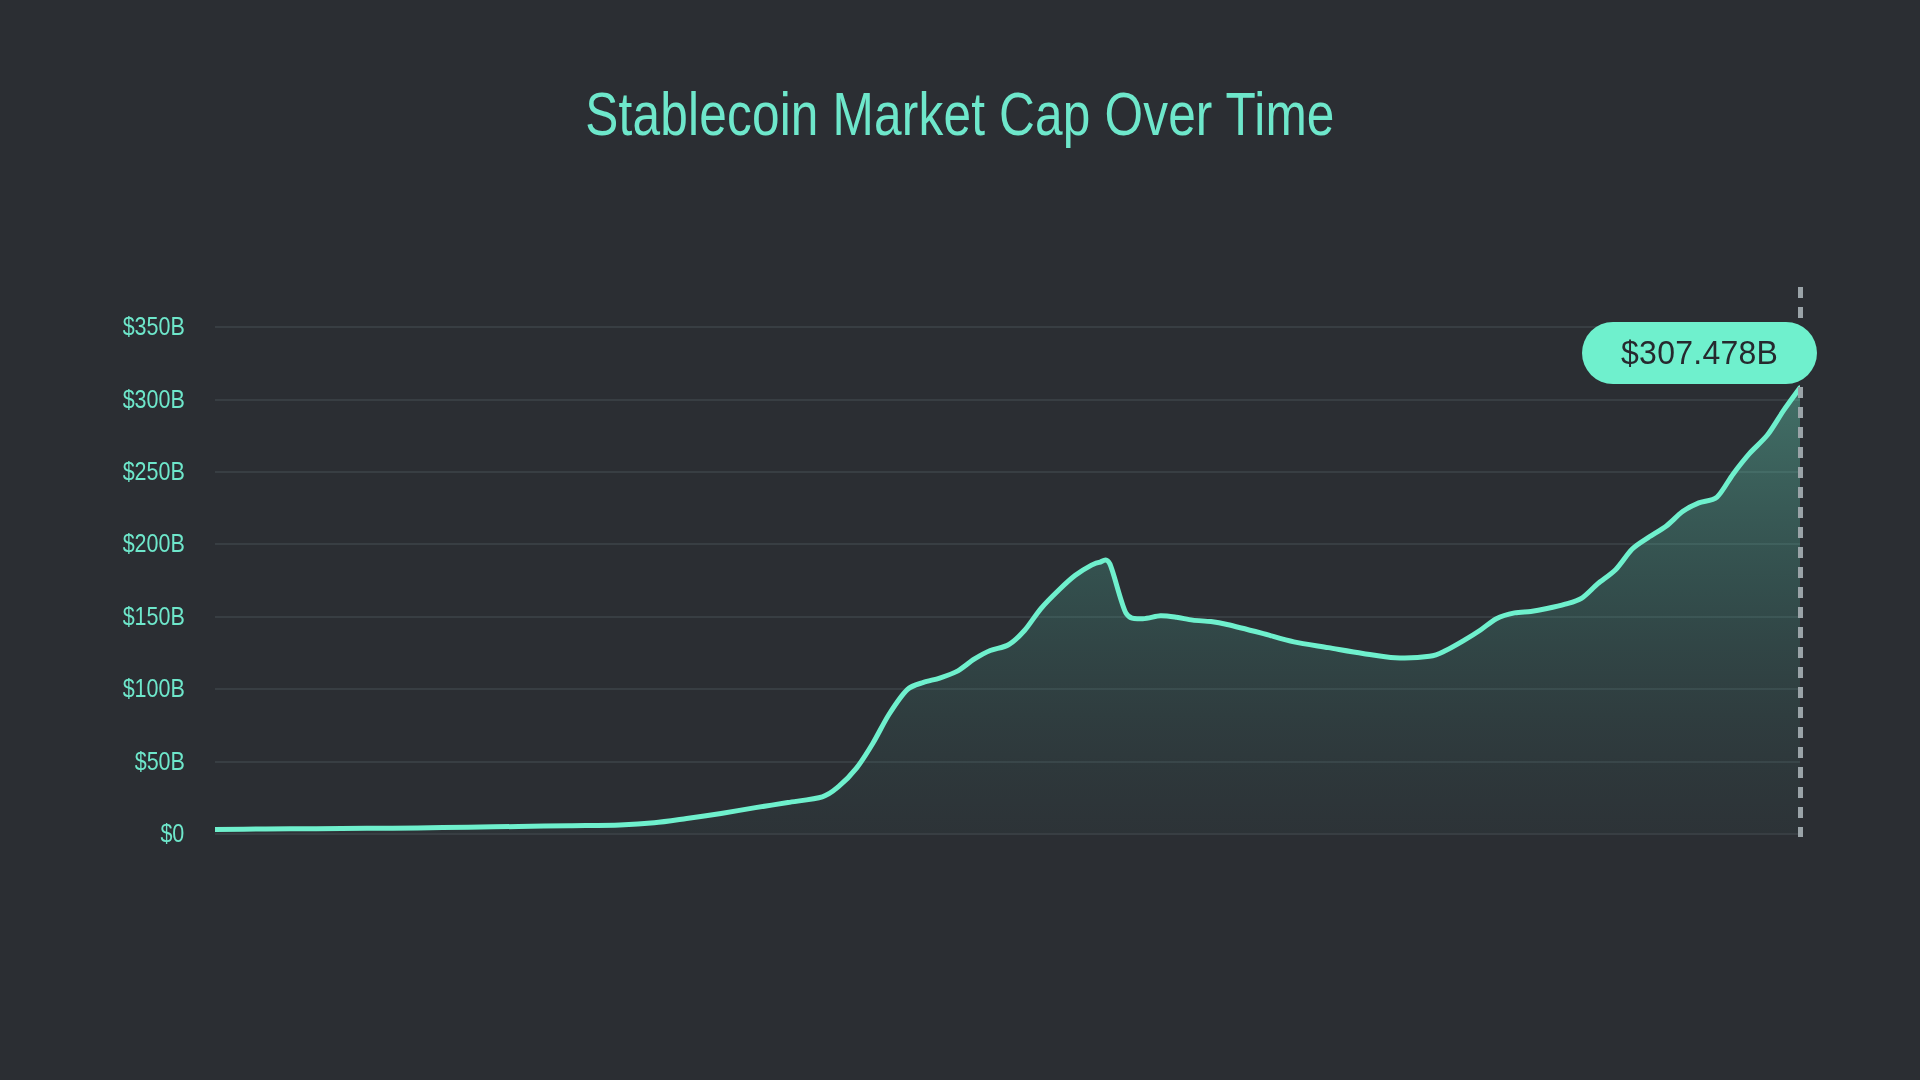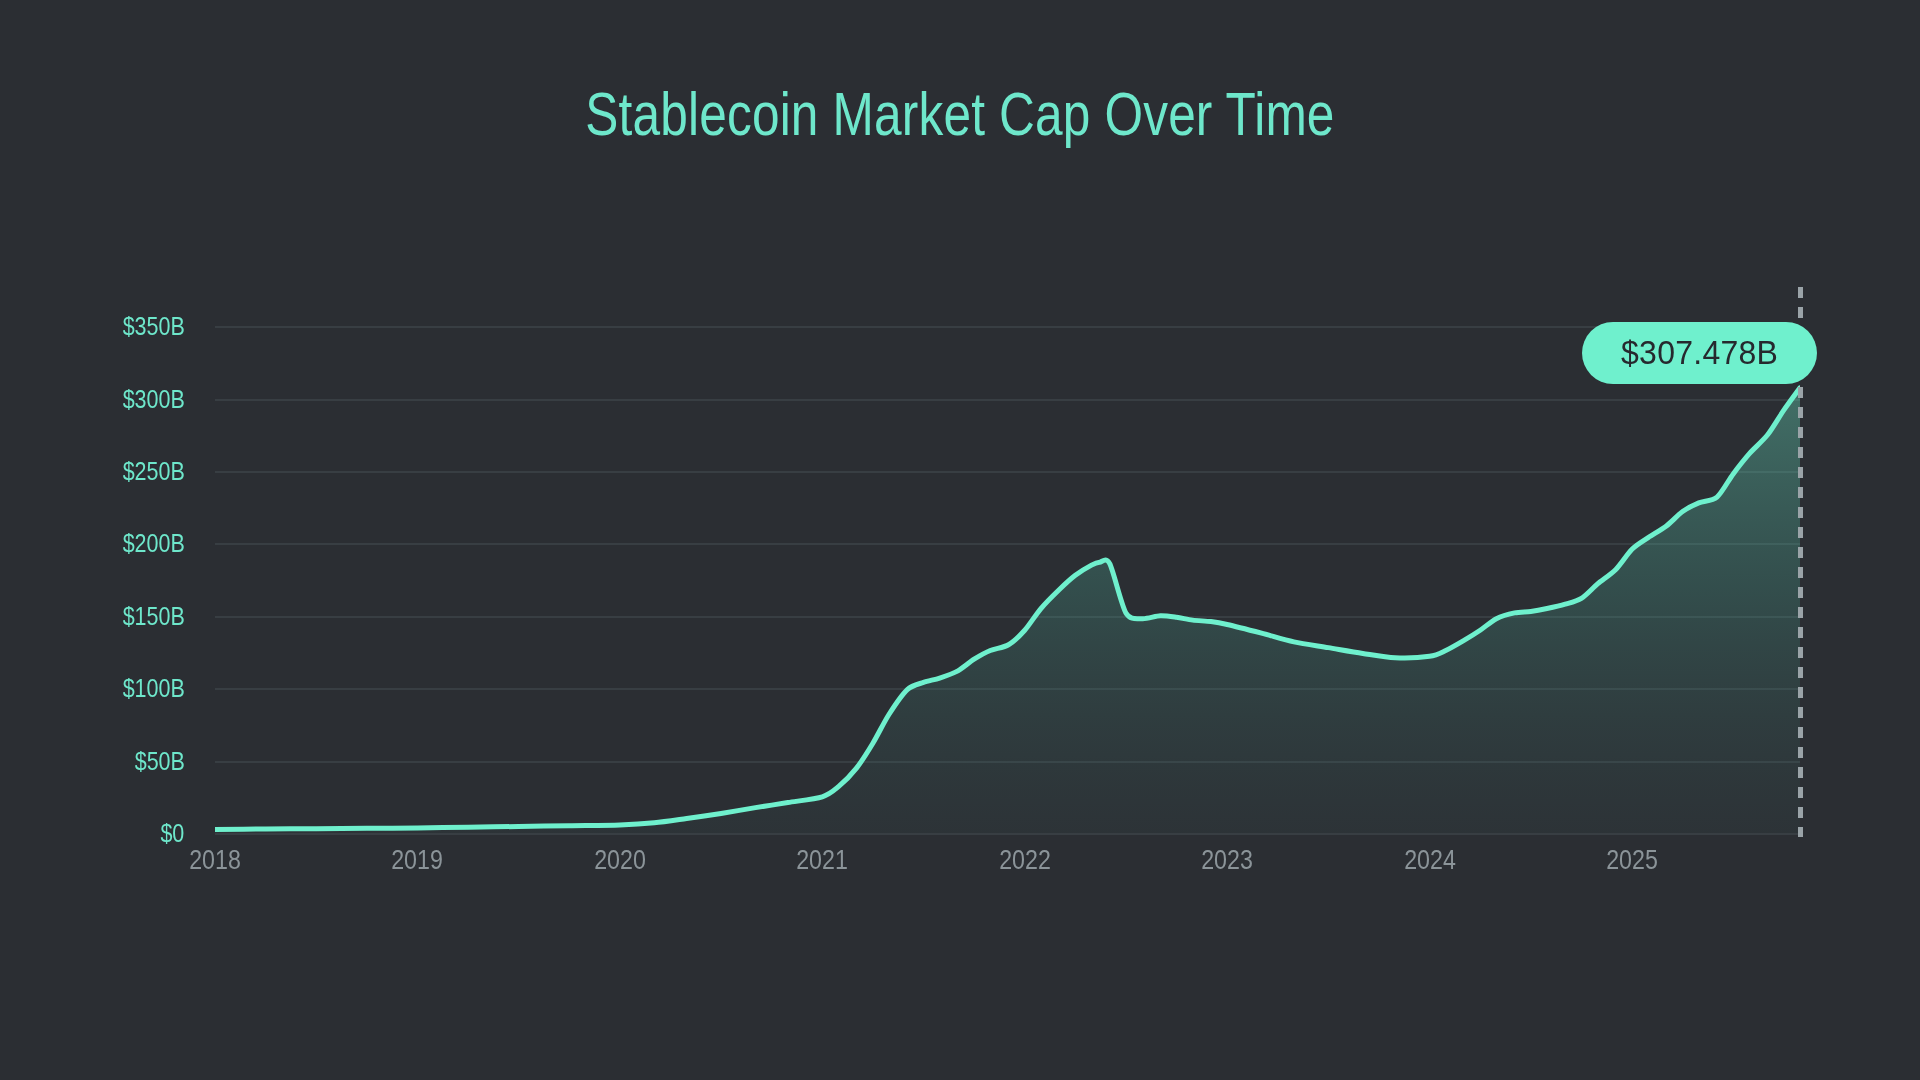--- a/index.html
+++ b/index.html
@@ -127,30 +127,20 @@
           <stop offset="0%" stop-color="#6ff0cd" stop-opacity="0.34"></stop>
           <stop offset="45%" stop-color="#4fbfa6" stop-opacity="0.22"></stop>
           <stop offset="100%" stop-color="#3a5f5c" stop-opacity="0.10"></stop>
         </linearGradient>
       </defs>
       <path id="series-fill" fill="url(#areaFill)" stroke="none" d="M0.00,539.38C7.17,539.32 36.27,539.05 50.61,538.95C64.95,538.84 86.87,538.74 101.21,538.66C115.55,538.57 137.48,538.47 151.82,538.37C166.16,538.26 188.09,538.10 202.43,537.93C216.77,537.77 238.69,537.41 253.03,537.21C267.37,537.00 289.30,536.69 303.64,536.48C317.98,536.28 339.91,535.97 354.25,535.76C368.59,535.55 392.81,535.45 404.85,535.04C416.90,534.63 429.80,533.79 439.27,532.86C448.73,531.94 462.19,529.85 471.65,528.52C481.12,527.19 496.32,524.99 506.07,523.45C515.82,521.91 531.02,519.20 540.48,517.66C549.94,516.12 563.40,514.13 572.87,512.59C582.33,511.05 600.11,509.06 607.28,506.80C614.45,504.54 618.60,500.77 623.47,496.66C628.35,492.56 636.82,483.99 641.69,477.84C646.57,471.69 653.30,460.81 657.89,453.22C662.47,445.63 669.21,431.85 674.08,424.26C678.96,416.67 687.42,404.16 692.30,399.65C697.17,395.14 703.90,394.05 708.49,392.41C713.08,390.77 719.81,389.71 724.69,388.06C729.56,386.42 738.03,383.49 742.91,380.82C747.78,378.16 754.51,372.11 759.10,369.24C763.69,366.37 770.42,362.60 775.29,360.55C780.17,358.50 788.64,357.63 793.51,354.76C798.39,351.89 805.12,345.41 809.71,340.28C814.29,335.15 821.03,324.30 825.90,318.56C830.78,312.82 839.24,304.45 844.12,299.74C848.99,295.02 855.72,288.74 860.31,285.26C864.90,281.77 873.07,276.97 876.51,275.12C879.95,273.27 882.02,272.43 884.60,272.22C887.19,272.02 891.00,266.49 894.73,273.67C898.45,280.85 906.33,315.11 910.92,322.90C915.51,330.70 922.24,328.29 927.11,328.70C931.99,329.11 940.46,326.01 945.33,325.80C950.21,325.59 956.94,326.63 961.53,327.25C966.11,327.86 972.85,329.53 977.72,330.14C982.60,330.76 991.06,330.98 995.94,331.59C1000.81,332.21 1004.96,332.85 1012.13,334.49C1019.30,336.13 1037.08,340.71 1046.55,343.18C1056.01,345.64 1069.47,349.81 1078.93,351.86C1088.40,353.92 1103.60,356.01 1113.35,357.66C1123.10,359.30 1138.30,362.01 1147.76,363.45C1157.22,364.88 1170.68,367.38 1180.15,367.79C1189.61,368.20 1207.39,367.37 1214.56,366.34C1221.73,365.32 1225.88,362.81 1230.75,360.55C1235.63,358.30 1244.10,353.29 1248.97,350.42C1253.85,347.54 1260.58,343.36 1265.17,340.28C1269.75,337.20 1276.49,331.16 1281.36,328.70C1286.24,326.23 1294.70,323.93 1299.58,322.90C1304.45,321.88 1311.18,322.07 1315.77,321.46C1320.36,320.84 1327.09,319.59 1331.97,318.56C1336.84,317.53 1345.31,315.65 1350.19,314.22C1355.06,312.78 1361.79,311.30 1366.38,308.42C1370.97,305.55 1377.70,298.05 1382.57,293.94C1387.45,289.84 1395.92,284.39 1400.79,279.46C1405.67,274.54 1412.40,263.70 1416.99,259.19C1421.57,254.68 1428.30,250.89 1433.18,247.61C1438.06,244.33 1446.52,239.72 1451.40,236.02C1456.27,232.33 1463.00,224.83 1467.59,221.54C1472.18,218.26 1478.91,214.91 1483.79,212.86C1488.66,210.80 1497.13,211.17 1502.01,207.06C1506.88,202.96 1513.61,190.05 1518.20,183.90C1522.79,177.74 1529.52,169.16 1534.39,163.62C1539.27,158.09 1547.74,150.95 1552.61,144.80C1557.49,138.65 1564.22,126.85 1568.81,120.18C1573.39,113.52 1582.71,100.95 1585.00,97.77 L1585.00,543 L0.00,543 Z"></path>
       <path id="series-line" fill="none" stroke="#6ff0cd" stroke-width="5" stroke-linejoin="round" stroke-linecap="round" d="M0.00,539.38C7.17,539.32 36.27,539.05 50.61,538.95C64.95,538.84 86.87,538.74 101.21,538.66C115.55,538.57 137.48,538.47 151.82,538.37C166.16,538.26 188.09,538.10 202.43,537.93C216.77,537.77 238.69,537.41 253.03,537.21C267.37,537.00 289.30,536.69 303.64,536.48C317.98,536.28 339.91,535.97 354.25,535.76C368.59,535.55 392.81,535.45 404.85,535.04C416.90,534.63 429.80,533.79 439.27,532.86C448.73,531.94 462.19,529.85 471.65,528.52C481.12,527.19 496.32,524.99 506.07,523.45C515.82,521.91 531.02,519.20 540.48,517.66C549.94,516.12 563.40,514.13 572.87,512.59C582.33,511.05 600.11,509.06 607.28,506.80C614.45,504.54 618.60,500.77 623.47,496.66C628.35,492.56 636.82,483.99 641.69,477.84C646.57,471.69 653.30,460.81 657.89,453.22C662.47,445.63 669.21,431.85 674.08,424.26C678.96,416.67 687.42,404.16 692.30,399.65C697.17,395.14 703.90,394.05 708.49,392.41C713.08,390.77 719.81,389.71 724.69,388.06C729.56,386.42 738.03,383.49 742.91,380.82C747.78,378.16 754.51,372.11 759.10,369.24C763.69,366.37 770.42,362.60 775.29,360.55C780.17,358.50 788.64,357.63 793.51,354.76C798.39,351.89 805.12,345.41 809.71,340.28C814.29,335.15 821.03,324.30 825.90,318.56C830.78,312.82 839.24,304.45 844.12,299.74C848.99,295.02 855.72,288.74 860.31,285.26C864.90,281.77 873.07,276.97 876.51,275.12C879.95,273.27 882.02,272.43 884.60,272.22C887.19,272.02 891.00,266.49 894.73,273.67C898.45,280.85 906.33,315.11 910.92,322.90C915.51,330.70 922.24,328.29 927.11,328.70C931.99,329.11 940.46,326.01 945.33,325.80C950.21,325.59 956.94,326.63 961.53,327.25C966.11,327.86 972.85,329.53 977.72,330.14C982.60,330.76 991.06,330.98 995.94,331.59C1000.81,332.21 1004.96,332.85 1012.13,334.49C1019.30,336.13 1037.08,340.71 1046.55,343.18C1056.01,345.64 1069.47,349.81 1078.93,351.86C1088.40,353.92 1103.60,356.01 1113.35,357.66C1123.10,359.30 1138.30,362.01 1147.76,363.45C1157.22,364.88 1170.68,367.38 1180.15,367.79C1189.61,368.20 1207.39,367.37 1214.56,366.34C1221.73,365.32 1225.88,362.81 1230.75,360.55C1235.63,358.30 1244.10,353.29 1248.97,350.42C1253.85,347.54 1260.58,343.36 1265.17,340.28C1269.75,337.20 1276.49,331.16 1281.36,328.70C1286.24,326.23 1294.70,323.93 1299.58,322.90C1304.45,321.88 1311.18,322.07 1315.77,321.46C1320.36,320.84 1327.09,319.59 1331.97,318.56C1336.84,317.53 1345.31,315.65 1350.19,314.22C1355.06,312.78 1361.79,311.30 1366.38,308.42C1370.97,305.55 1377.70,298.05 1382.57,293.94C1387.45,289.84 1395.92,284.39 1400.79,279.46C1405.67,274.54 1412.40,263.70 1416.99,259.19C1421.57,254.68 1428.30,250.89 1433.18,247.61C1438.06,244.33 1446.52,239.72 1451.40,236.02C1456.27,232.33 1463.00,224.83 1467.59,221.54C1472.18,218.26 1478.91,214.91 1483.79,212.86C1488.66,210.80 1497.13,211.17 1502.01,207.06C1506.88,202.96 1513.61,190.05 1518.20,183.90C1522.79,177.74 1529.52,169.16 1534.39,163.62C1539.27,158.09 1547.74,150.95 1552.61,144.80C1557.49,138.65 1564.22,126.85 1568.81,120.18C1573.39,113.52 1582.71,100.95 1585.00,97.77"></path>
     </svg>
   </div>
 
-  <div id="x-axis-labels">
-      <div class="x-tick" style="left: 0px;">2018</div>
-      <div class="x-tick" style="left: 202.427px;">2019</div>
-      <div class="x-tick" style="left: 404.853px;">2020</div>
-      <div class="x-tick" style="left: 607.28px;">2021</div>
-      <div class="x-tick" style="left: 809.706px;">2022</div>
-      <div class="x-tick" style="left: 1012.13px;">2023</div>
-      <div class="x-tick" style="left: 1214.56px;">2024</div>
-      <div class="x-tick" style="left: 1416.99px;">2025</div>
-    </div>
 
   <div id="cursor-line" style="left: 1798px;"></div>
 
   <div id="value-badge" style="left: 1582px; top: 321.772px;">
     <span id="value-badge-text">$307.478B</span>
   </div>
 
 </div>
 
 </body></html>

